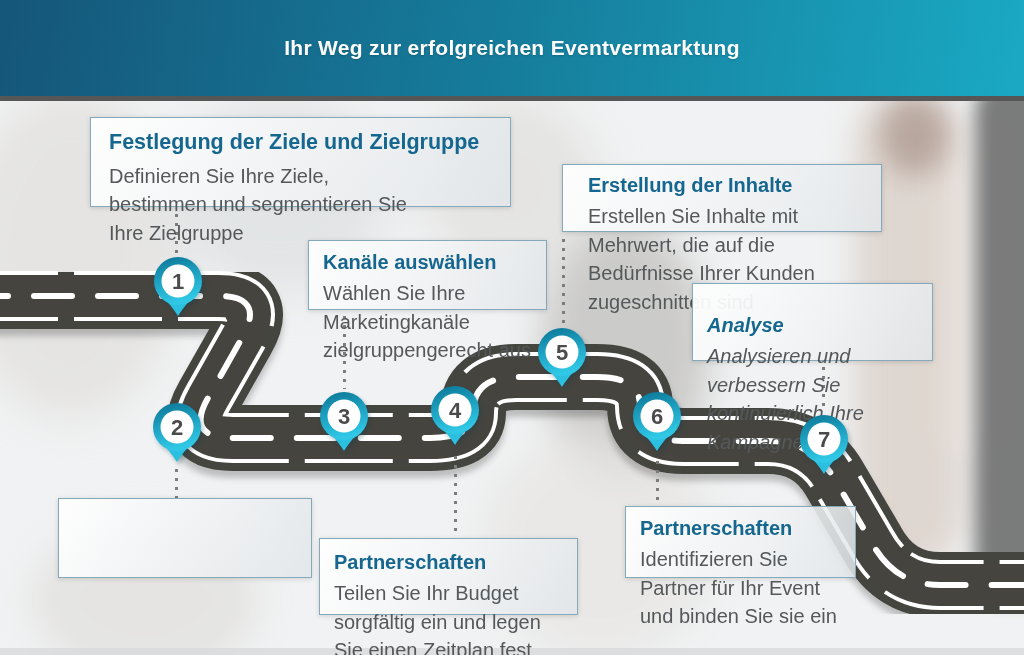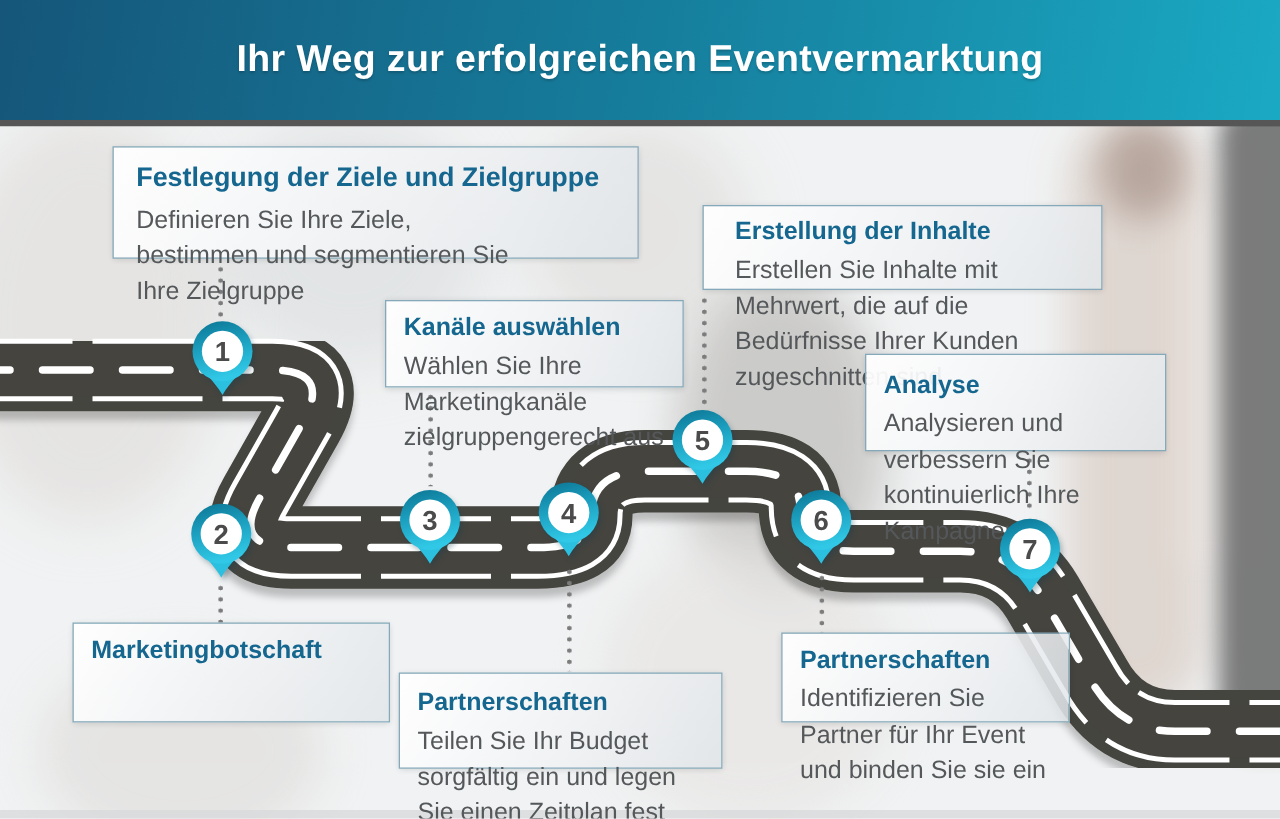--- a/index.html
+++ b/index.html
@@ -22,21 +22,21 @@
   .veil{position:absolute;left:0;top:101px;right:0;bottom:0;background:rgba(255,255,255,.16);pointer-events:none;}
   .bottom-strip{position:absolute;left:0;bottom:0;width:100%;height:7px;background:#d7d8d9;opacity:.75;}
 
   
   .header{
     position:absolute;left:0;top:0;width:1024px;height:96px;
     background:linear-gradient(100deg,#15567a 0%,#167d9c 50%,#1aa9c3 100%);
     display:flex;align-items:center;justify-content:center;
   }
   .header h1{
-    margin:0;color:#ffffff;font-size:30px;font-weight:700;letter-spacing:.3px;
+    margin:0;color:#ffffff;font-size:21px;font-weight:700;letter-spacing:.3px;
     text-shadow:0 1px 2px rgba(0,0,0,.18);
   }
   .header-strip{position:absolute;left:0;top:96px;width:1024px;height:5px;background:#565656;}
 
   
   .road-svg{position:absolute;left:0;top:0;z-index:2;}
   .road-base{fill:none;stroke:#45443f;stroke-width:66;stroke-linejoin:round;}
   .road-white{fill:none;stroke:#ffffff;stroke-width:50;stroke-linejoin:round;stroke-dasharray:88 16;}
   .road-inner{fill:none;stroke:#45443f;stroke-width:42;stroke-linejoin:round;}
   .road-dash{fill:none;stroke:#ffffff;stroke-width:6;stroke-linecap:round;stroke-dasharray:38 26;}
@@ -65,21 +65,21 @@
   .box h3{margin:0 0 5px 0;color:#15678f;font-size:20px;font-weight:700;line-height:1.15;}
   .box p{margin:0;color:#55585a;font-size:20px;line-height:1.43;}
   .b1{left:90px;top:117px;width:421px;height:90px;padding:12px 18px;}
   .b1 h3{font-size:21.5px;margin-bottom:7px;}
   .b1 p{max-width:300px;}
   .b2{left:58px;top:498px;width:254px;height:80px;}
   .b3{left:308px;top:240px;width:239px;height:70px;}
   .b4{left:319px;top:538px;width:259px;height:77px;padding-top:12px;}
   .b5{left:562px;top:164px;width:320px;height:68px;padding:9px 25px;}
   .b6{left:625px;top:506px;width:231px;height:72px;}
-  .b7{left:692px;top:283px;width:241px;height:78px;padding-top:13px;}
+  .b7{left:692px;top:283px;width:241px;height:78px;padding-top:30px;font-style:italic;}
 
   
   .pin{position:absolute;z-index:6;width:54px;height:64px;}
   .pin svg{display:block;filter:drop-shadow(2px 3px 2px rgba(20,60,75,.30));}
   .pin-num{font-family:"Liberation Sans",sans-serif;font-size:22px;font-weight:700;fill:#4b4b4b;}
   .p1{left:151px;top:256px;}
   .p2{left:150px;top:402px;}
   .p3{left:317px;top:391px;}
   .p4{left:428px;top:385px;}
   .p5{left:535px;top:327px;}
@@ -134,21 +134,20 @@
   <div class="header">
     <h1>Ihr Weg zur erfolgreichen Eventvermarktung</h1>
   </div>
   <div class="header-strip"></div>
 
   <div class="box b1">
     <h3>Festlegung der Ziele und Zielgruppe</h3>
     <p>Definieren Sie Ihre Ziele, bestimmen und segmentieren Sie Ihre Zielgruppe</p>
   </div>
   <div class="box b2">
-    <h3>Marketingbotschaft</h3>
   </div>
   <div class="box b3">
     <h3>Kanäle auswählen</h3>
     <p>Wählen Sie Ihre Marketingkanäle zielgruppengerecht aus</p>
   </div>
   <div class="box b4">
     <h3>Partnerschaften</h3>
     <p>Teilen Sie Ihr Budget sorgfältig ein und legen Sie einen Zeitplan fest</p>
   </div>
   <div class="box b5">

